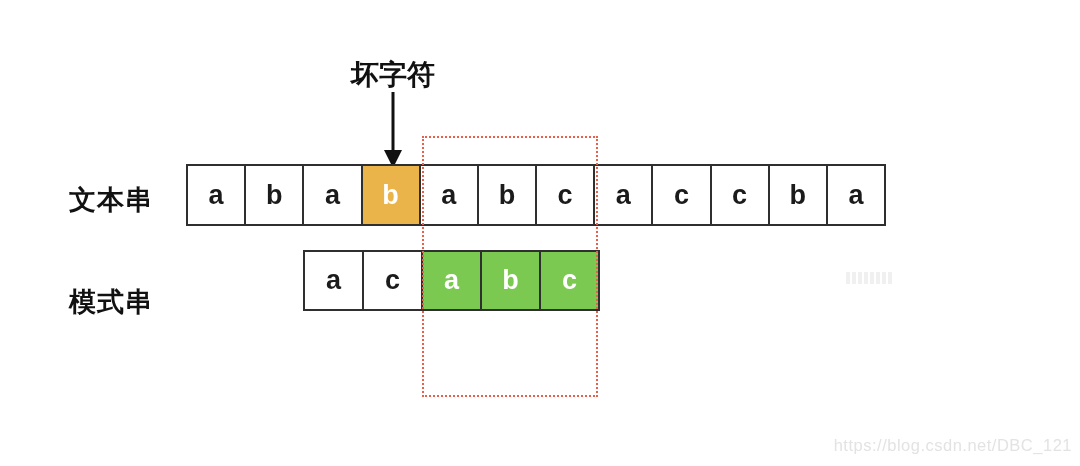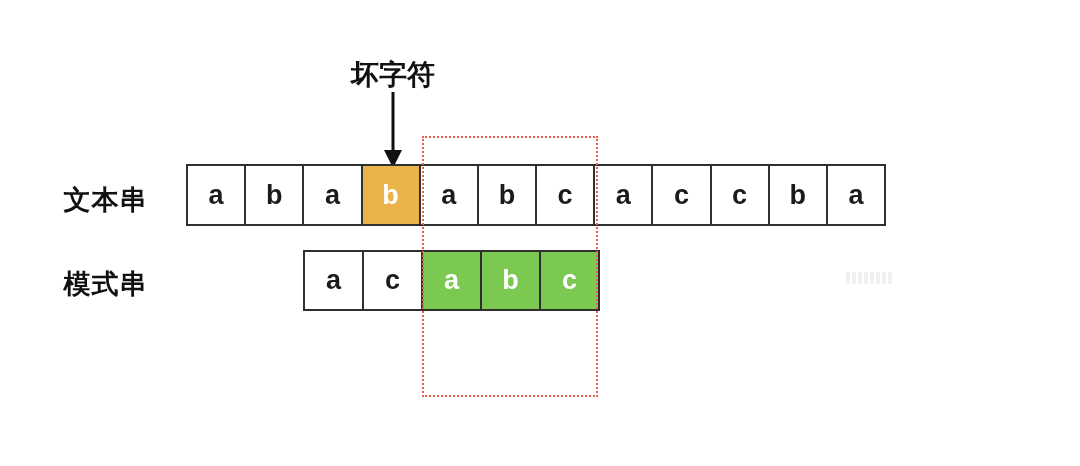--- a/index.html
+++ b/index.html
@@ -2,24 +2,24 @@
 <html><head>
 <meta charset="utf-8">
 <style>
   html,body{margin:0;padding:0;background:#fff;}
   .stage{
     position:relative;width:1080px;height:466px;background:#ffffff;
     font-family:"Liberation Sans","DejaVu Sans",sans-serif;overflow:hidden;
   }
   .row-label{
     position:absolute;font-size:27px;font-weight:700;color:#111;
-    width:95px;text-align:center;letter-spacing:1px;
+    width:95px;text-align:right;letter-spacing:1px;
   }
   .row-label.text-row-label{left:58px;top:182px;}
-  .row-label.pattern-row-label{left:58px;top:266px;}
+  .row-label.pattern-row-label{left:58px;top:284px;}
   .cells{
     position:absolute;display:flex;box-sizing:border-box;
     border:2px solid #2f2f2f;background:#fff;
   }
   .cells.text-cells{left:186px;top:164px;width:700px;height:62px;}
   .cells.pattern-cells{left:303px;top:250px;width:297px;height:61px;}
   .cell{
     flex:1;display:flex;align-items:center;justify-content:center;
     border-right:2px solid #2f2f2f;box-sizing:border-box;background:#fff;
   }
@@ -122,14 +122,15 @@
       <div class="cell hl-green" style="background: rgb(124, 201, 82);">
         <span class="ch">c</span>
       </div>
     </div>
 
   <div class="dotted-box" style="border-color: rgb(232, 96, 76);"></div>
 
 
   <div class="watermark-small"></div>
 
+  <div class="watermark-url" style="color: rgb(227, 227, 227);">https://blog.csdn.net/DBC_121</div>
 
 </div>
 
 </body></html>

